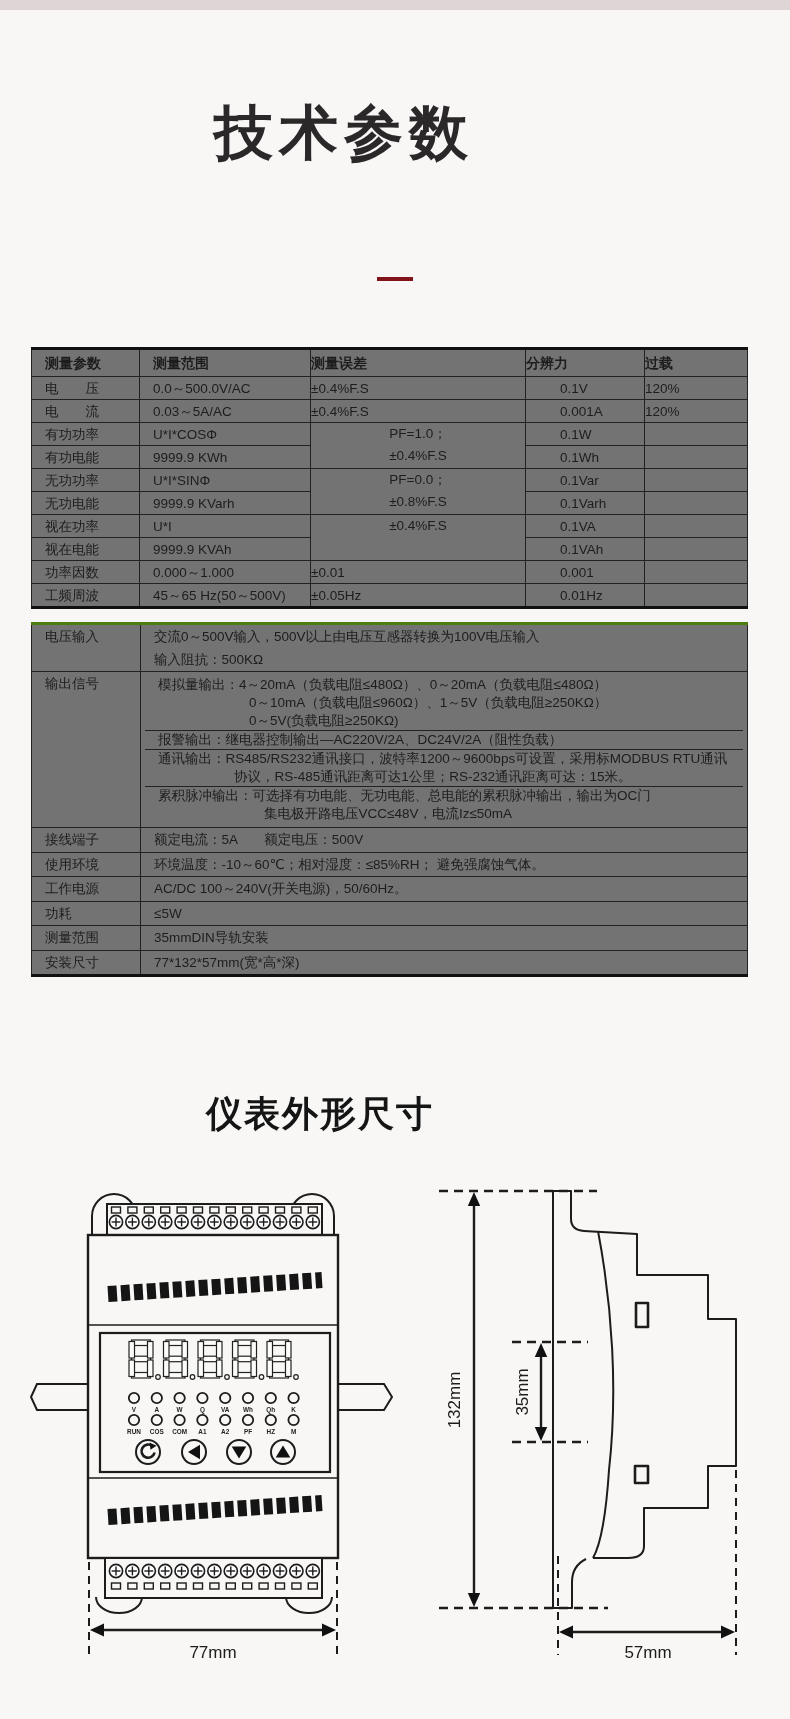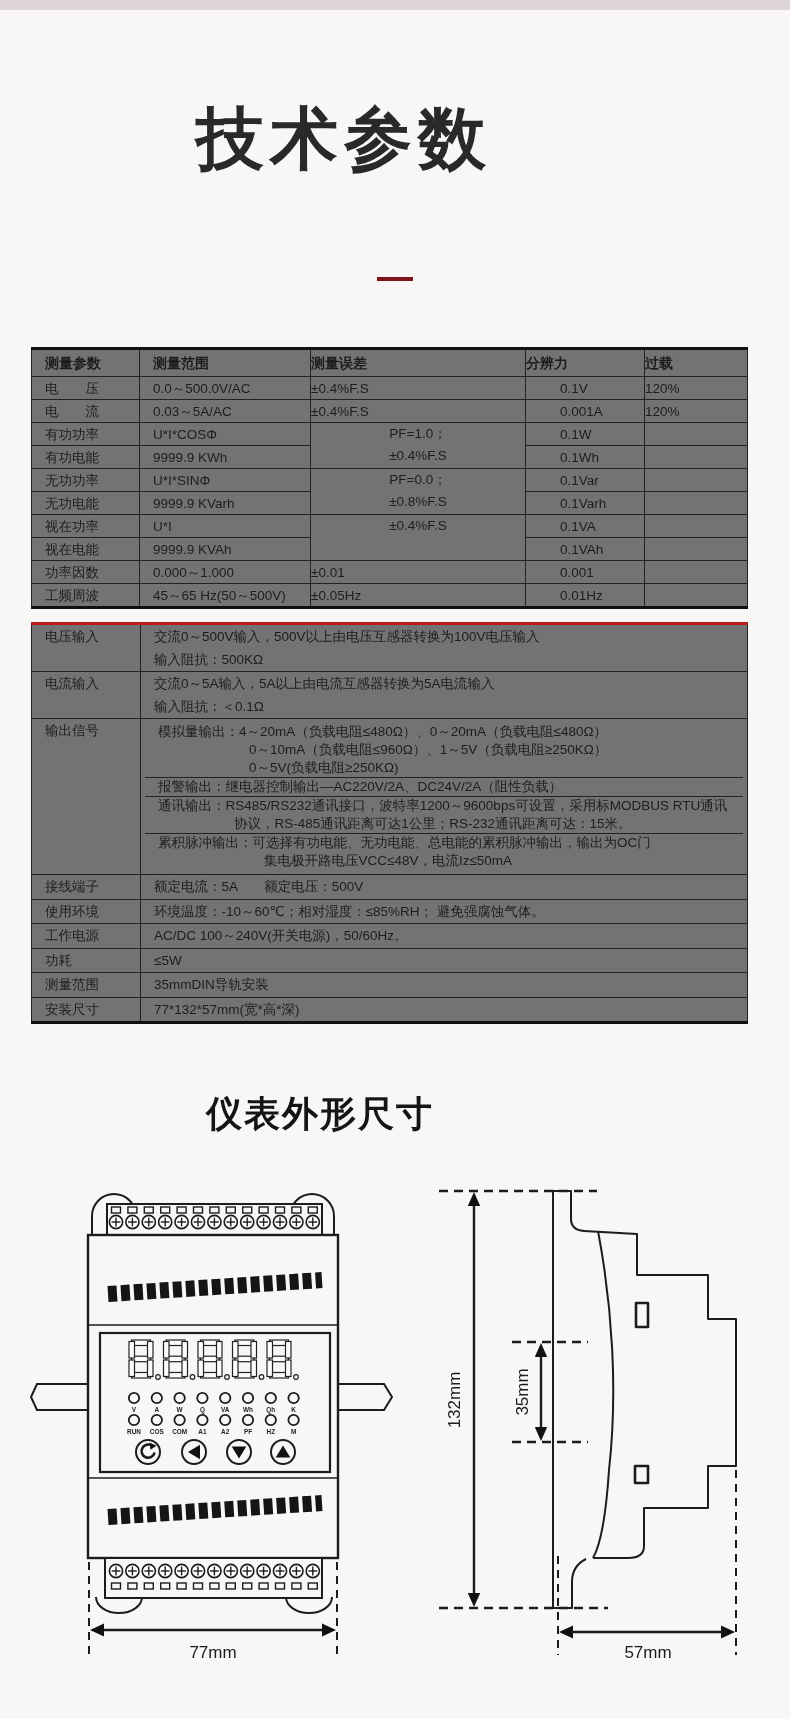--- a/index.html
+++ b/index.html
@@ -4,38 +4,38 @@
 <style>
   html,body{margin:0;padding:0;}
   body{
     width:790px;height:1719px;position:relative;overflow:hidden;
     background:#f8f7f6;color:#1d1d1d;
     font-family:"Liberation Sans","DejaVu Sans",sans-serif;
   }
   .topbar{position:absolute;left:0;top:0;width:790px;height:10px;background:#ded5d6;}
   .page-title{
     position:absolute;left:0;top:94px;width:688px;text-align:center;
-    font-size:68px;font-weight:bold;letter-spacing:6px;color:#2b2829;
+    font-size:59px;font-weight:bold;letter-spacing:6px;color:#2b2829;
   }
   .red-divider{position:absolute;left:377px;top:277px;width:36px;height:4px;background:#81131a;}
 
   
   table{border-collapse:collapse;table-layout:fixed;background:#737373;}
   .t1{position:absolute;left:31px;top:347px;width:716px;font-size:13.5px;
       border-top:3px solid #111;border-bottom:3px solid #111;}
   .t1 td{border:1px solid #222;height:22px;padding:0;line-height:21px;white-space:nowrap;overflow:hidden;}
   .t1 tr.head td{height:26px;font-weight:bold;font-size:14px;}
   .al{text-align:left;padding-left:13px !important;}
   .ac{text-align:left;}
   .res{text-align:left;padding-left:34px !important;}
   .t1 td.merged{vertical-align:top;}
   .t1 td.merged div{height:22px;line-height:22px;text-align:center;}
 
   .t2{position:absolute;left:31px;top:622px;width:716px;font-size:13.5px;
-      border-top:3px solid #b91c1c;border-bottom:3px solid #111;}
+      border-top:3px solid #4d7c0f;border-bottom:3px solid #111;}
   .t2 td{border:1px solid #222;padding:0;vertical-align:top;}
   .t2 td.lbl{padding:1px 0 0 13px;line-height:22px;white-space:nowrap;}
   .t2 td.cnt{padding:1px 0 0 13px;margin-top:16px;}
   .t2 td.cnt div{line-height:22.5px;white-space:nowrap;}
   .t2 .sr{padding:0 0 0 13px;}
   .t2 .sr + .sr{border-top:1px solid #222;}
   .t2 td.subwrap{padding:4px;}
 
   .h2-title{
     position:absolute;left:0;top:1090px;width:640px;text-align:center;
@@ -152,27 +152,20 @@
   <colgroup>
       <col style="width:109px">
       <col style="width:607px">
     </colgroup>
   <tbody>
   <tr>
     <td class="lbl">电压输入</td>
     <td class="cnt">
       <div>交流0～500V输入，500V以上由电压互感器转换为100V电压输入</div>
       <div>输入阻抗：500KΩ</div>
-    </td>
-  </tr>
-  <tr>
-    <td class="lbl">电流输入</td>
-    <td class="cnt">
-      <div>交流0～5A输入，5A以上由电流互感器转换为5A电流输入</div>
-      <div>输入阻抗：＜0.1Ω</div>
     </td>
   </tr>
   <tr>
     <td class="lbl">输出信号</td>
     <td class="subwrap">
       <div class="sr">
         <div>模拟量输出：4～20mA（负载电阻≤480Ω）、0～20mA（负载电阻≤480Ω）</div>
         <div style="padding-left:91px">0～10mA（负载电阻≤960Ω）、1～5V（负载电阻≥250KΩ）</div>
         <div style="padding-left:91px">0～5V(负载电阻≥250KΩ)</div>
       </div>

